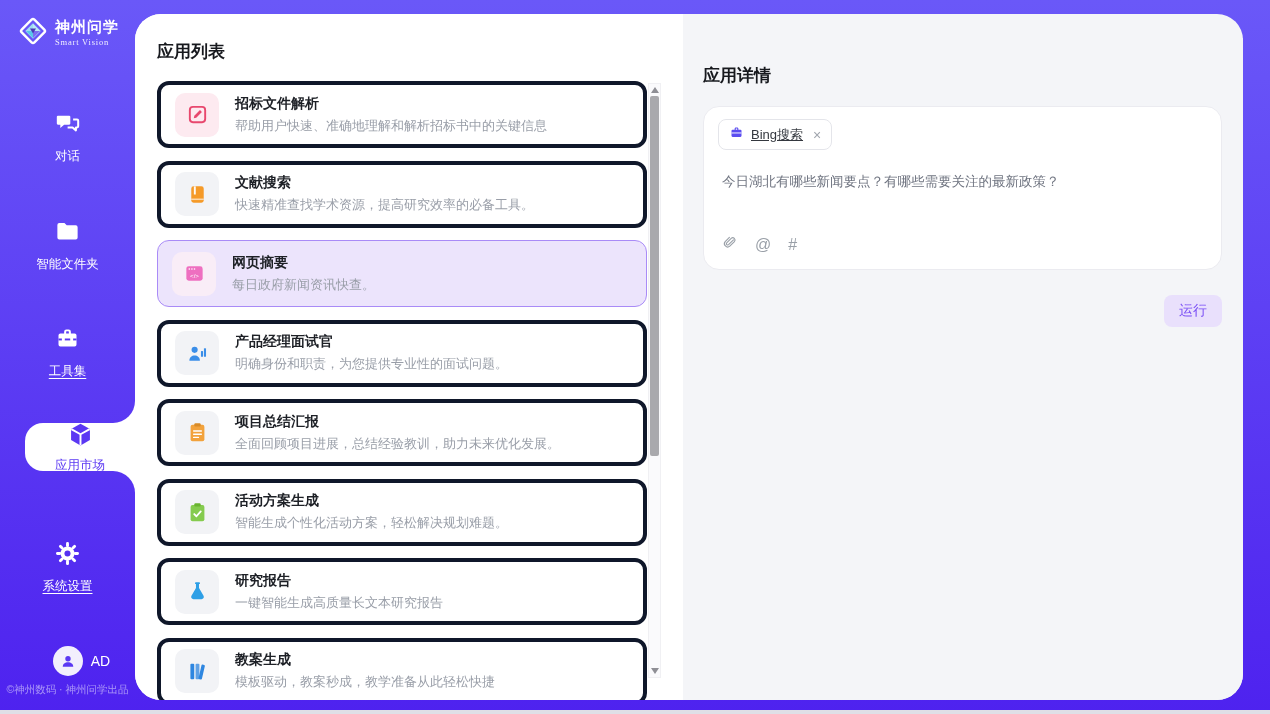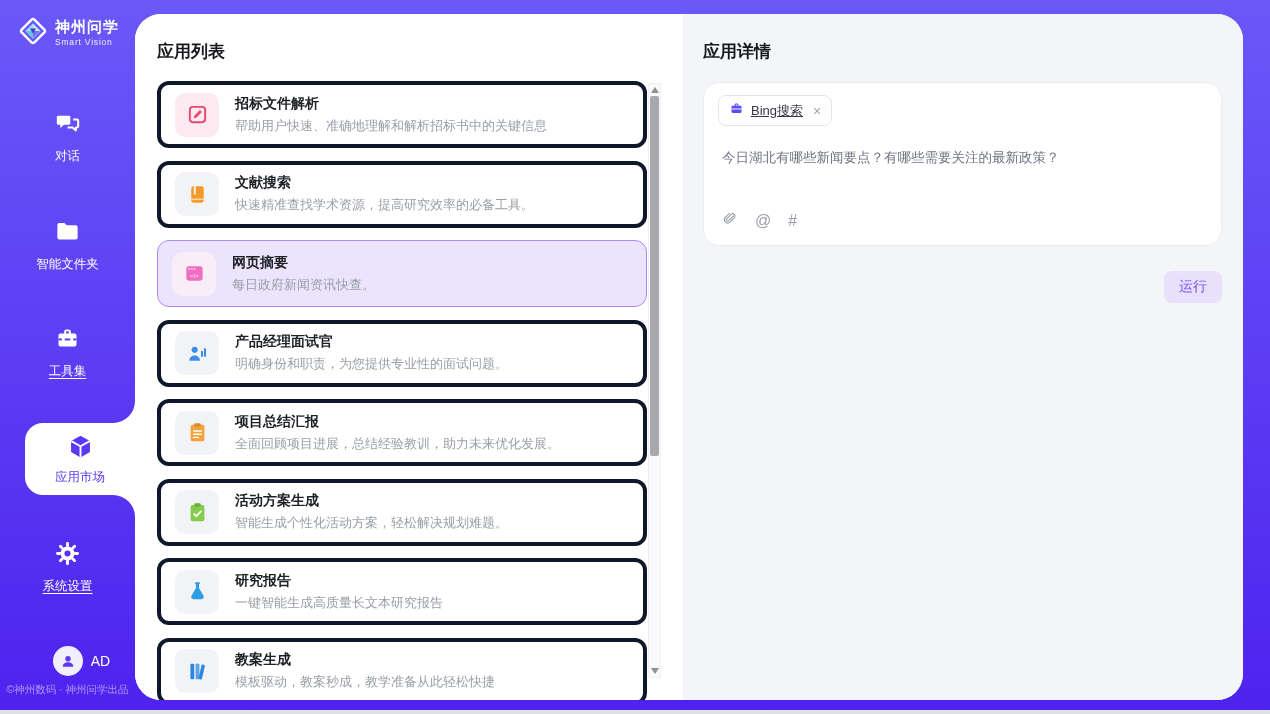--- a/index.html
+++ b/index.html
@@ -5,30 +5,30 @@
   * { margin:0; padding:0; box-sizing:border-box; }
   html,body { width:1270px; height:714px; overflow:hidden; }
   body {
     font-family:"Liberation Sans","DejaVu Sans",sans-serif;
     background:linear-gradient(180deg,#6a58f8 0%,#4e22ef 100%);
     position:relative;
   }
 
   
   .sidebar { position:absolute; left:0; top:0; width:135px; height:710px; z-index:2; }
-  .logo { position:absolute; top:14px; left:0; width:135px; display:flex; align-items:center; justify-content:center; gap:5px; }
+  .logo { position:absolute; top:14px; left:0; width:135px; display:flex; align-items:center; justify-content:center; gap:5px;font-family:Liberation Serif, serif; }
   .brand-text { color:#fff; line-height:1.1; }
   .brand-name { font-size:15px; font-weight:700; letter-spacing:1px; }
   .brand-sub { font-size:8.5px; opacity:.9; letter-spacing:.8px; margin-top:2px; }
 
   .nav-item { position:absolute; width:135px; text-align:center; color:#fff; cursor:pointer; }
   .nav-item .nav-label { display:block; font-size:12.5px; margin-top:7px; }
   .nav-label.underlined { text-decoration:underline; text-underline-offset:3px; }
 
-  .nav-active { position:absolute; left:25px; width:110px; top:423px; height:72px;
+  .nav-active { position:absolute; left:25px; width:110px; top:423px; height:48px;
     background:#fff; border-radius:18px 0 0 18px; display:flex; flex-direction:column;
     align-items:center; justify-content:center; cursor:pointer; }
   .nav-active .nav-label { color:#5b38f3; margin-top:4px; font-size:12.5px; }
   .notch { position:absolute; right:0; width:22px; height:22px; background:#fff; }
   .notch.top { top:-22px; } .notch.bot { bottom:-22px; }
   .notch::before { content:''; position:absolute; inset:0;
     background:linear-gradient(180deg,#6a58f8 0%,#4e22ef 100%) fixed; }
   .notch.top::before { border-bottom-right-radius:100%; }
   .notch.bot::before { border-top-right-radius:100%; }
 
@@ -58,21 +58,21 @@
 
   
   .scrollbar { position:absolute; top:69px; bottom:22px; right:22px; width:13px;
     background:#fafafc; border:1px solid #f0f0f3; display:flex; flex-direction:column; justify-content:space-between; }
   .sb-arrow { height:12px; display:flex; align-items:center; justify-content:center; cursor:pointer; }
   .tri-up { width:0; height:0; border-left:4px solid transparent; border-right:4px solid transparent; border-bottom:6px solid #8f8f95; }
   .tri-down { width:0; height:0; border-left:4px solid transparent; border-right:4px solid transparent; border-top:6px solid #8f8f95; }
   .sb-thumb { position:absolute; top:12px; left:1px; right:1px; height:360px; background:#a9a9ad; border-radius:2px; cursor:pointer; }
 
   
-  .detail-panel { flex:1; position:relative; background:#f4f5f8; }
+  .detail-panel { flex:1; position:relative; background:#f4f5f8;margin-top:24px; }
   .detail-card { position:absolute; top:68px; left:20px; right:21px; height:164px;
     background:#fff; border:1px solid #ebebf0; border-radius:16px; display:flex; flex-direction:column; }
   .tool-tag { margin:12px 0 0 14px; align-self:flex-start; display:inline-flex; align-items:center; gap:7px;
     height:31px; padding:0 10px; background:#fff; border:1px solid #e4e5ea; border-radius:8px; cursor:default; }
   .tag-label { font-size:13px; color:#34383f;text-decoration:underline; }
   .tag-close { font-size:14px; color:#a0a5ad; margin-left:3px; cursor:pointer; line-height:1; }
   .prompt { margin:22px 18px 0; font-size:13.5px; color:#6f7480; line-height:1.55; cursor:text; }
   .tool-row { position:absolute; left:18px; bottom:14px; display:flex; align-items:center; gap:17px; color:#9aa0a8; }
   .glyph-icon { font-size:16px; color:#9aa0a8; cursor:pointer; line-height:1; }
   .run-btn { position:absolute; top:257px; right:21px; padding:7px 15px; background:#e9e0fc;

